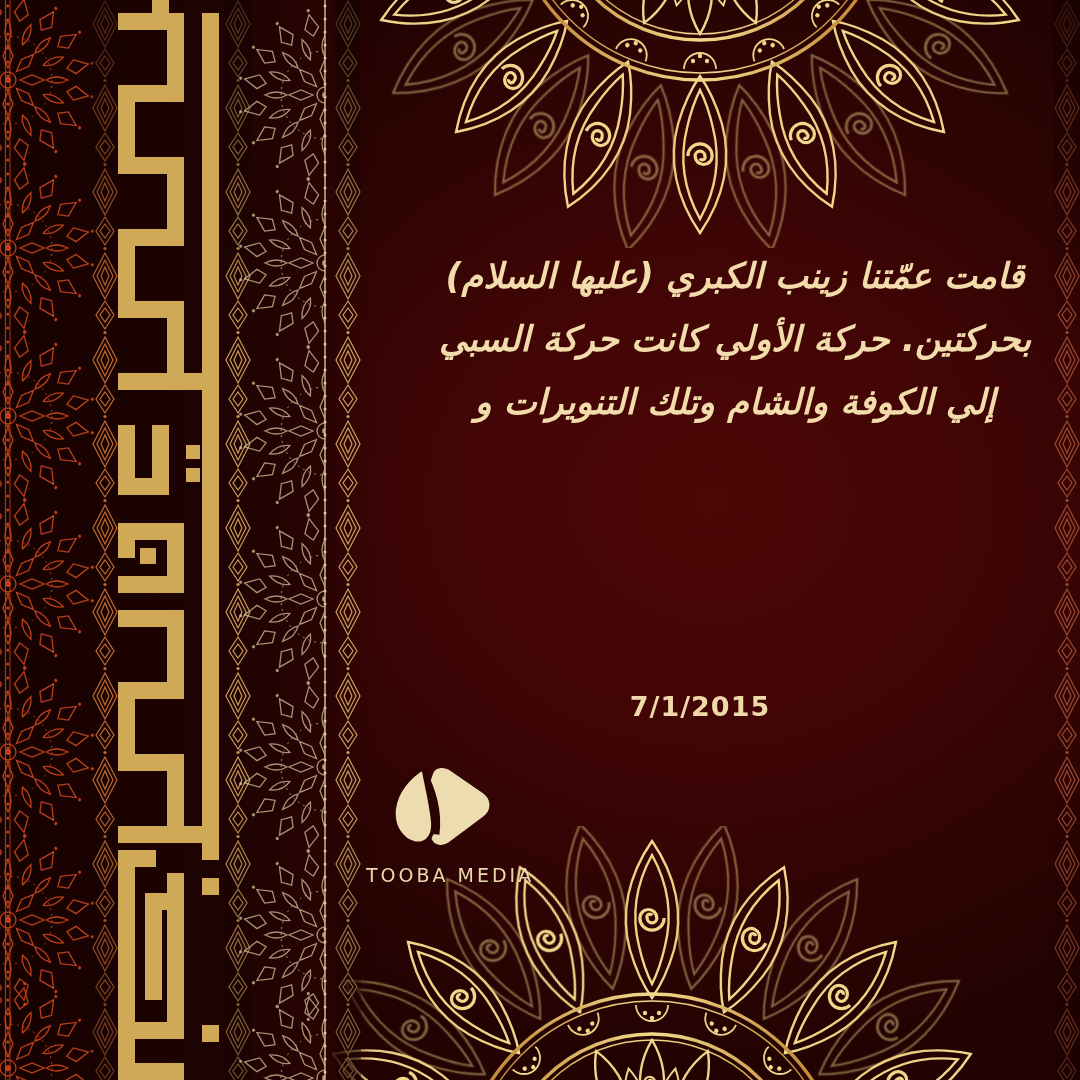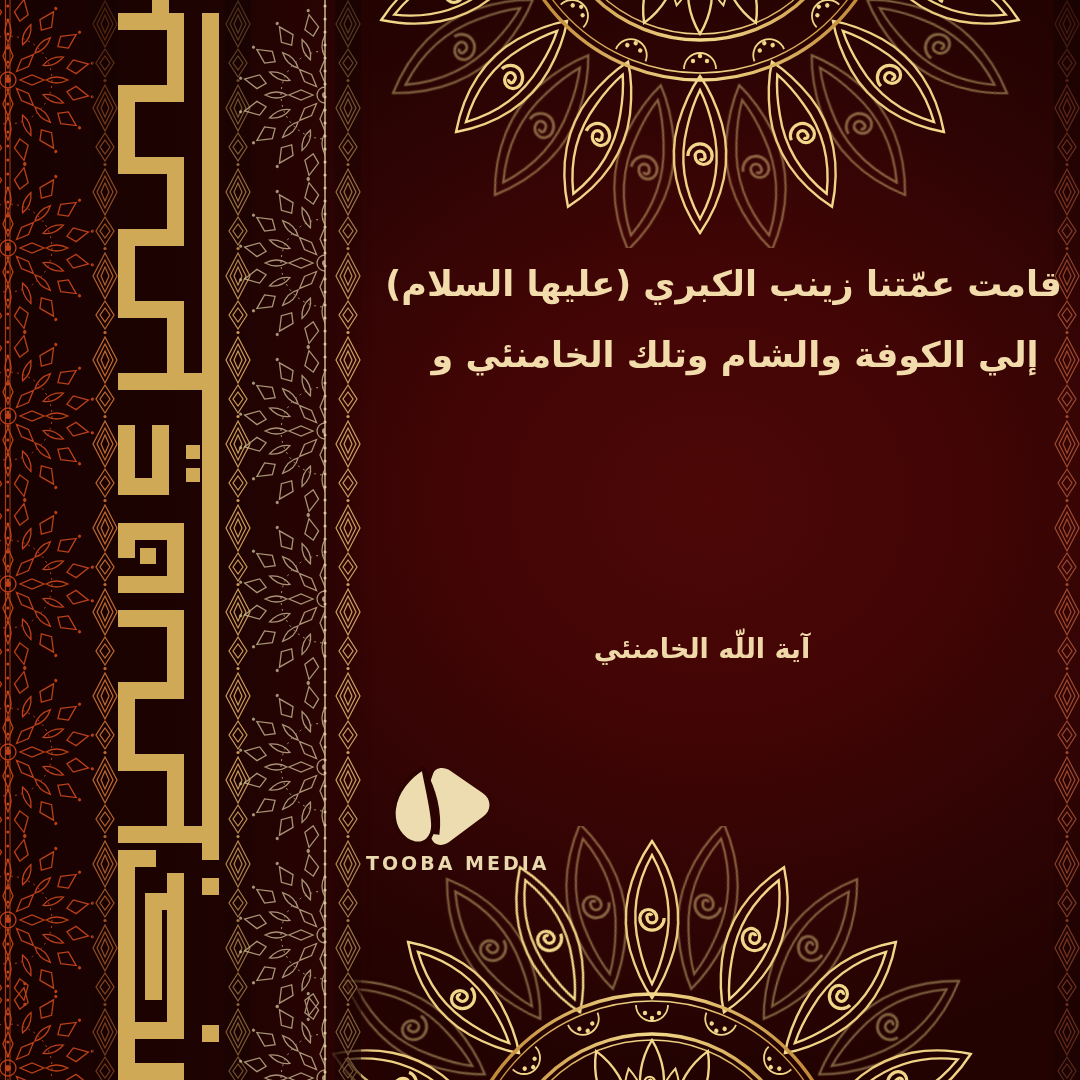--- a/index.html
+++ b/index.html
@@ -14,33 +14,33 @@
   .left-panel{
     position:absolute;left:0;top:0;width:372px;height:1080px;
     background:linear-gradient(90deg,#170201 0%,#1e0302 62%,#2a0403 88%, rgba(42,4,3,0) 100%);
   }
   .content{position:absolute;inset:0;}
   .quote{
     position:absolute;left:400px;right:10px;top:245px;
     direction:rtl;text-align:center;
     color:#f3dcab;font-weight:bold;font-size:35px;
   }
-  .quote p{margin:8px;height:63px;line-height:63px;white-space:nowrap;}
+  .quote p{margin:0;height:63px;line-height:63px;white-space:nowrap;font-style:italic;}
   .attribution{
     position:absolute;left:368px;right:44px;top:633px;text-align:center;
     direction:rtl;color:#f0d9a8;font-weight:bold;font-size:27px;
   }
   .date{
     position:absolute;left:368px;right:48px;top:691px;text-align:center;
     color:#f0d9a8;font-weight:bold;font-size:27px;letter-spacing:1px;
   }
   .logo{position:absolute;left:366px;top:766px;width:142px;text-align:center;}
   .logo-text{
-    margin-top:0;color:#e9d9ae;font-size:19px;letter-spacing:3px;
-    font-weight:bold;white-space:nowrap;text-align:center;
+    margin-top:12px;color:#e9d9ae;font-size:19px;letter-spacing:3px;
+    font-weight:normal;white-space:nowrap;text-align:center;
   }
   .fl{fill:currentColor;stroke:none;}
   .dotf{fill:url(#mg);stroke:none;}
 </style>
 </head>
 <body>
 
 <div class="poster">
 
   <svg width="0" height="0" style="position:absolute" aria-hidden="true">
@@ -311,24 +311,25 @@
   </div>
 
   <svg class="ornament" style="left:1054px;top:0" width="26" height="1080" viewBox="0 0 26 1080">
     <rect x="0" y="0" width="26" height="1080" fill="url(#pc4)"></rect>
     <rect x="0" y="0" width="26" height="1080" fill="url(#dimG)"></rect>
   </svg>
 
   <main class="content">
     <div class="quote" dir="rtl">
       <p>قامت عمّتنا زينب الكبري (عليها السلام)</p>
-      <p>إلي الكوفة والشام وتلك الخامنئي و</p>
+      <p>بحركتين. حركة الأولي كانت حركة السبي</p>
+      <p>إلي الكوفة والشام وتلك التنويرات و</p>
     </div>
 
-    <div class="attribution">آية اللّه الخامنئي</div>
+    <div class="date">7/1/2015</div>
 
     <div class="logo">
       <svg width="112" height="86" viewBox="0 0 112 88" style="margin:0 auto">
         <path d="M52,8 C54,2 62,0 70,5 L103,28 C112,34 112,46 103,52 L68,78 C60,83 52,81 50,73 C47,61 46,48 46,38 C46,27 49,16 52,8 Z" fill="#ecdcb0"></path>
         <path d="M40,2 C52,26 58,46 55,70" fill="none" stroke="#2a0302" stroke-width="7"></path>
         <path d="M42,2 C28,10 14,26 12,44 C10,62 20,76 33,79 C44,81 52,73 52,61 C52,47 46,24 42,2 Z" fill="#ecdcb0" stroke="#2a0302" stroke-width="4"></path>
       </svg>
       <div class="logo-text">TOOBA MEDIA</div>
     </div>
   </main>

